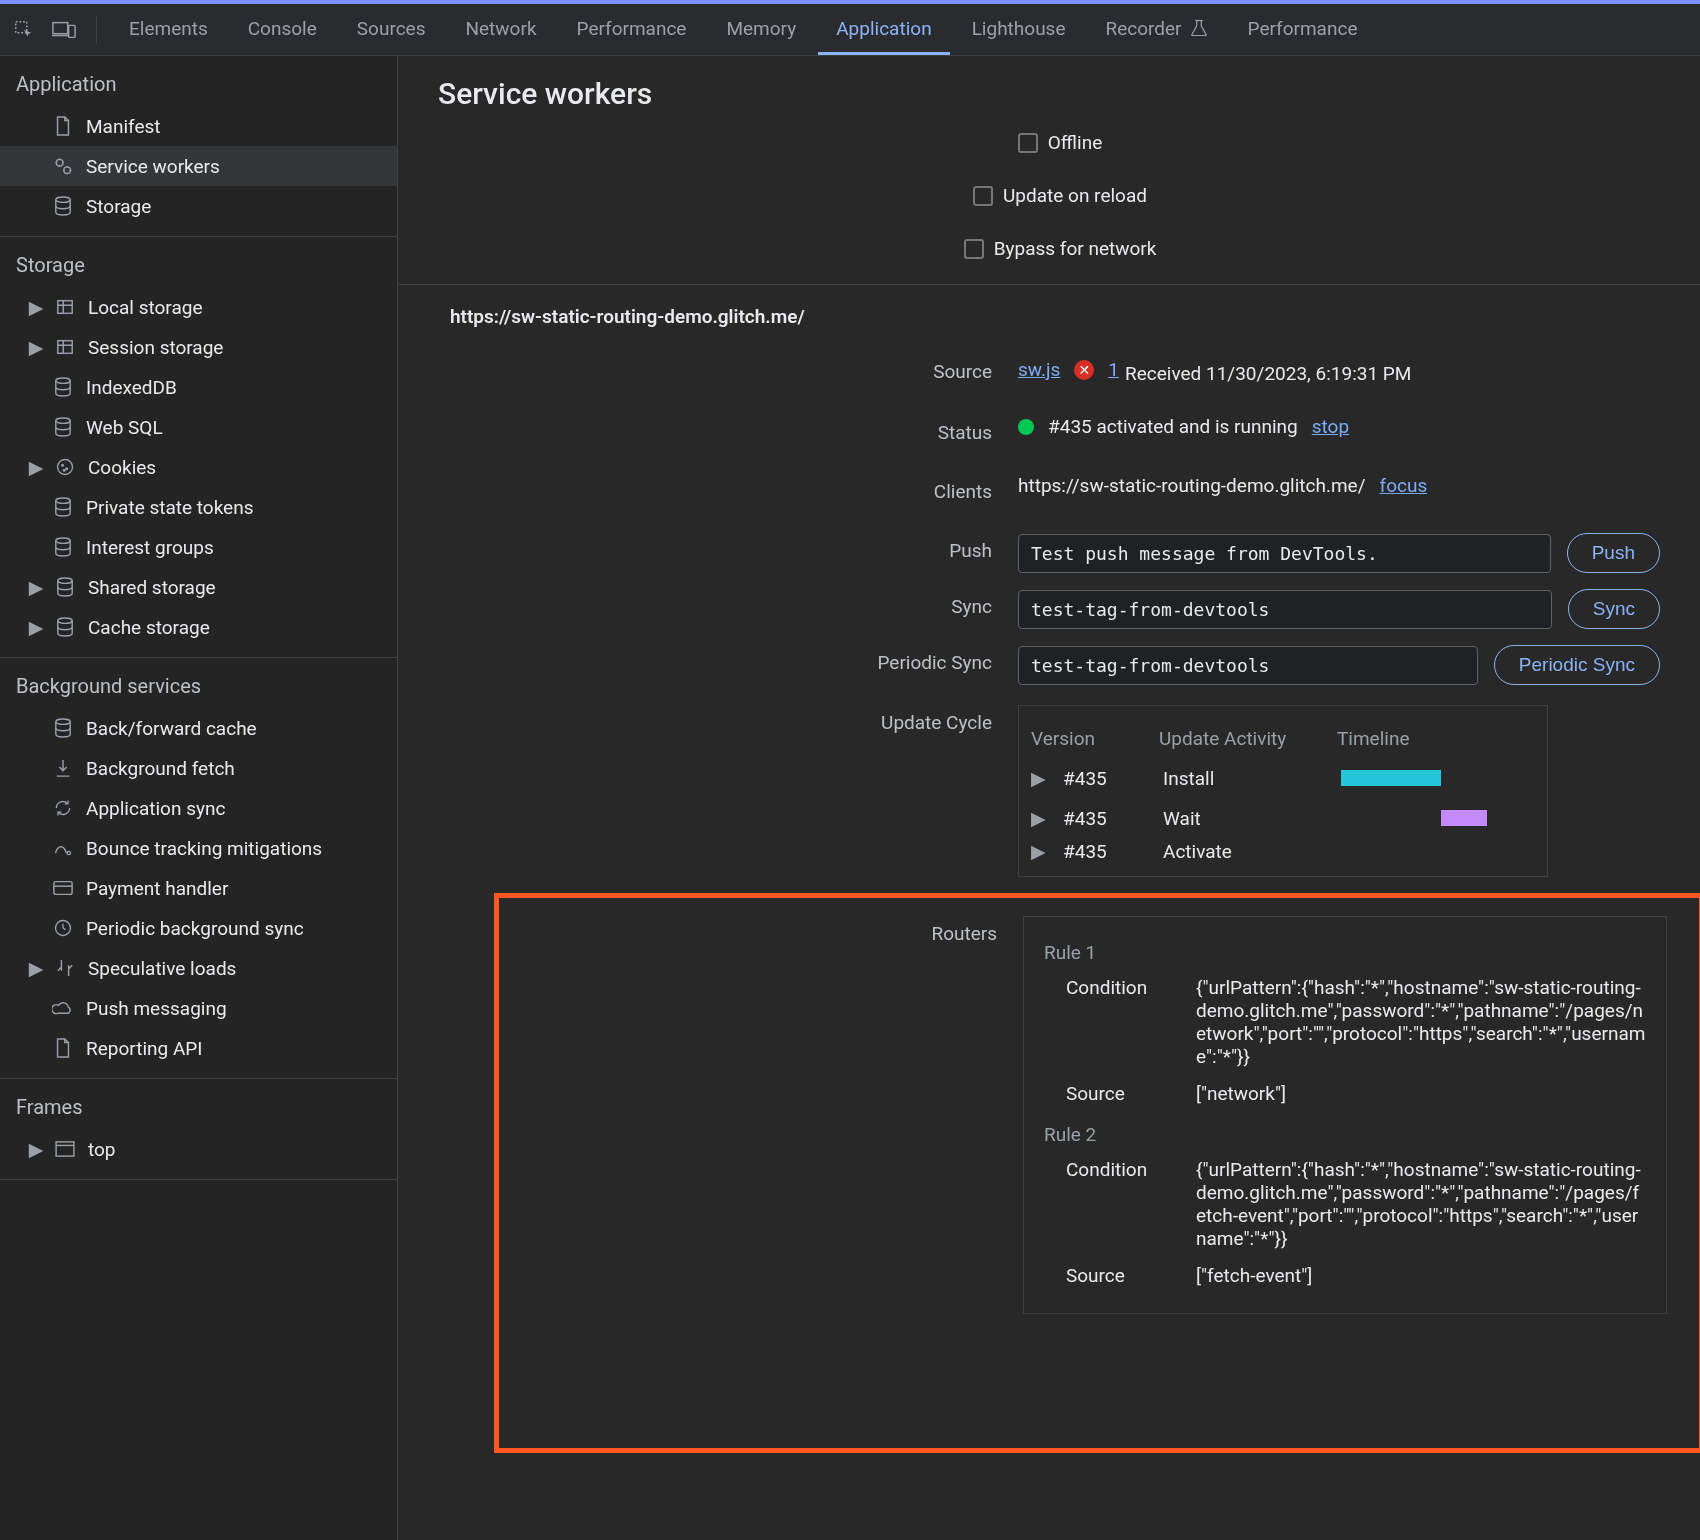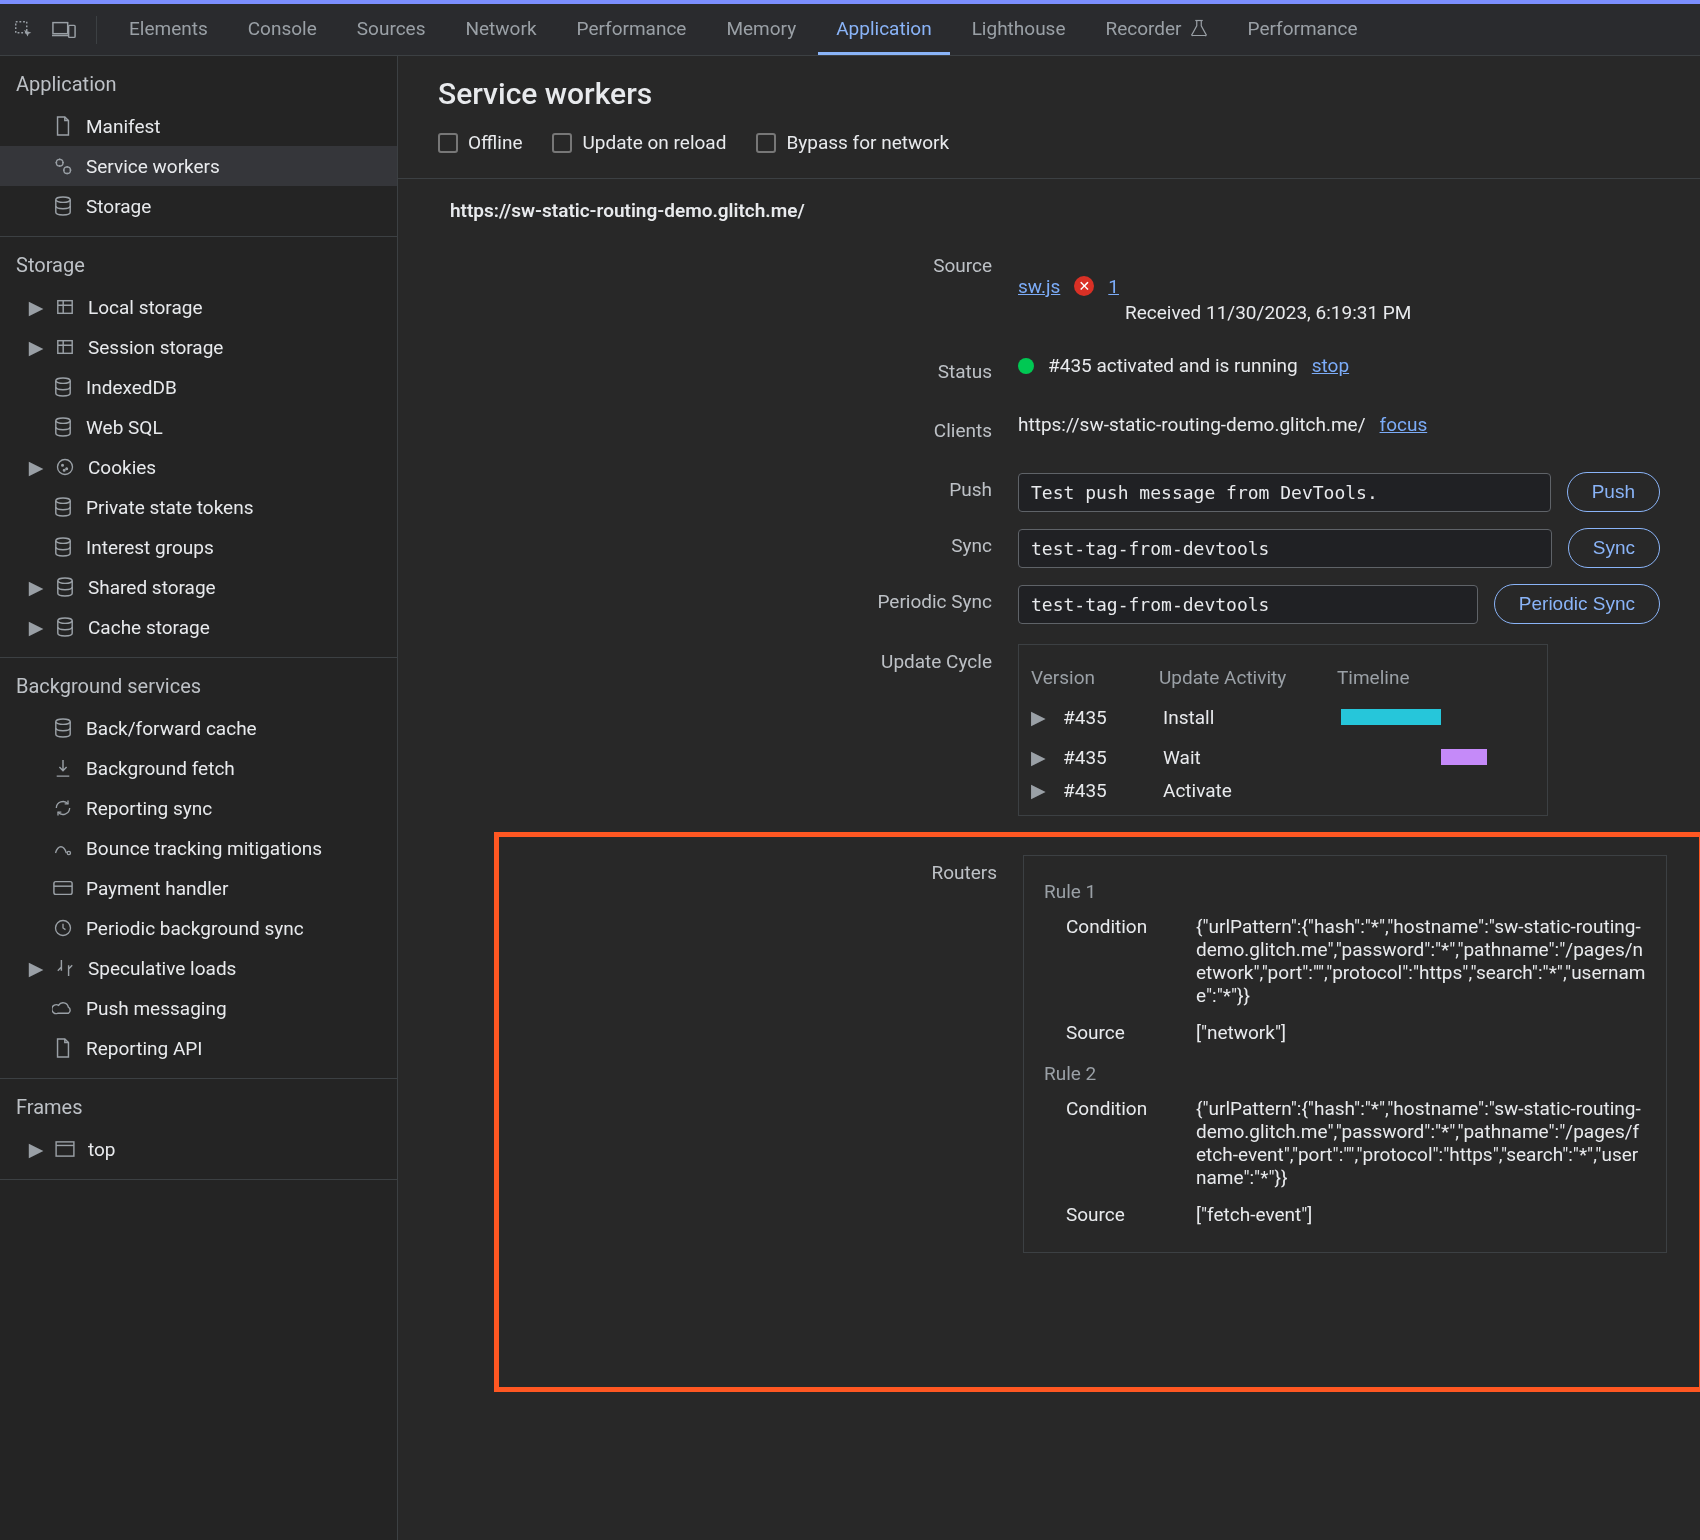--- a/index.html
+++ b/index.html
@@ -103,20 +103,21 @@
   h1.page-title {
     margin: 0 0 20px 40px;
     font-size: 30px;
     font-weight: 500;
     color: var(--text);
   }
   .toggle-row {
     display: flex; gap: 30px; align-items: center;
     padding: 0 18px 24px 40px;
     border-bottom: 1px solid var(--border);
+    flex-direction: column;
   }
   .toggle { display:flex; align-items:center; gap:10px; cursor:pointer; }
   .checkbox {
     width:20px; height:20px; border:2px solid #777; border-radius:3px;
   }
   .origin-row {
     padding: 20px 0 20px 52px;
     font-weight: 600;
     color: var(--text);
   }
@@ -391,21 +392,21 @@
             </span>
             <span>Background fetch</span>
           </div>
         <div class="sb-item no-disc">
             <span class="sb-icon">
               <svg width="20" height="20" viewBox="0 0 24 24" fill="none" stroke="currentColor" stroke-width="1.6">
                 <path d="M4 12a8 8 0 0 1 14-5M20 12a8 8 0 0 1-14 5"></path>
                 <path d="M18 3v4h-4M6 21v-4h4"></path>
               </svg>
             </span>
-            <span>Reporting sync</span>
+            <span>Application sync</span>
           </div>
         <div class="sb-item no-disc">
             <span class="sb-icon">
               <svg width="20" height="20" viewBox="0 0 24 24" fill="none" stroke="currentColor" stroke-width="1.6">
                 <path d="M3 18c3-10 10-10 13 0"></path>
                 <circle cx="19" cy="18" r="2"></circle>
               </svg>
             </span>
             <span>Bounce tracking mitigations</span>
           </div>
@@ -495,21 +496,21 @@
         <div class="fields">
 
           <div class="field-row">
             <div class="field-label">Source</div>
             <div class="field-body">
               <div class="inline">
                 <a class="link">sw.js</a>
                 <span class="err-icon">✕</span>
                 <a class="link">1</a>
               </div>
-              <div style="padding-top:8px;margin-top:45px;">Received 11/30/2023, 6:19:31 PM</div>
+              <div style="padding-top:8px;">Received 11/30/2023, 6:19:31 PM</div>
             </div>
           </div>
 
           <div class="field-row" style="padding-top:24px;">
             <div class="field-label">Status</div>
             <div class="field-body">
               <div class="inline">
                 <span class="status-dot"></span>
                 <span>#435 activated and is running</span>
                 <a class="link">stop</a>

